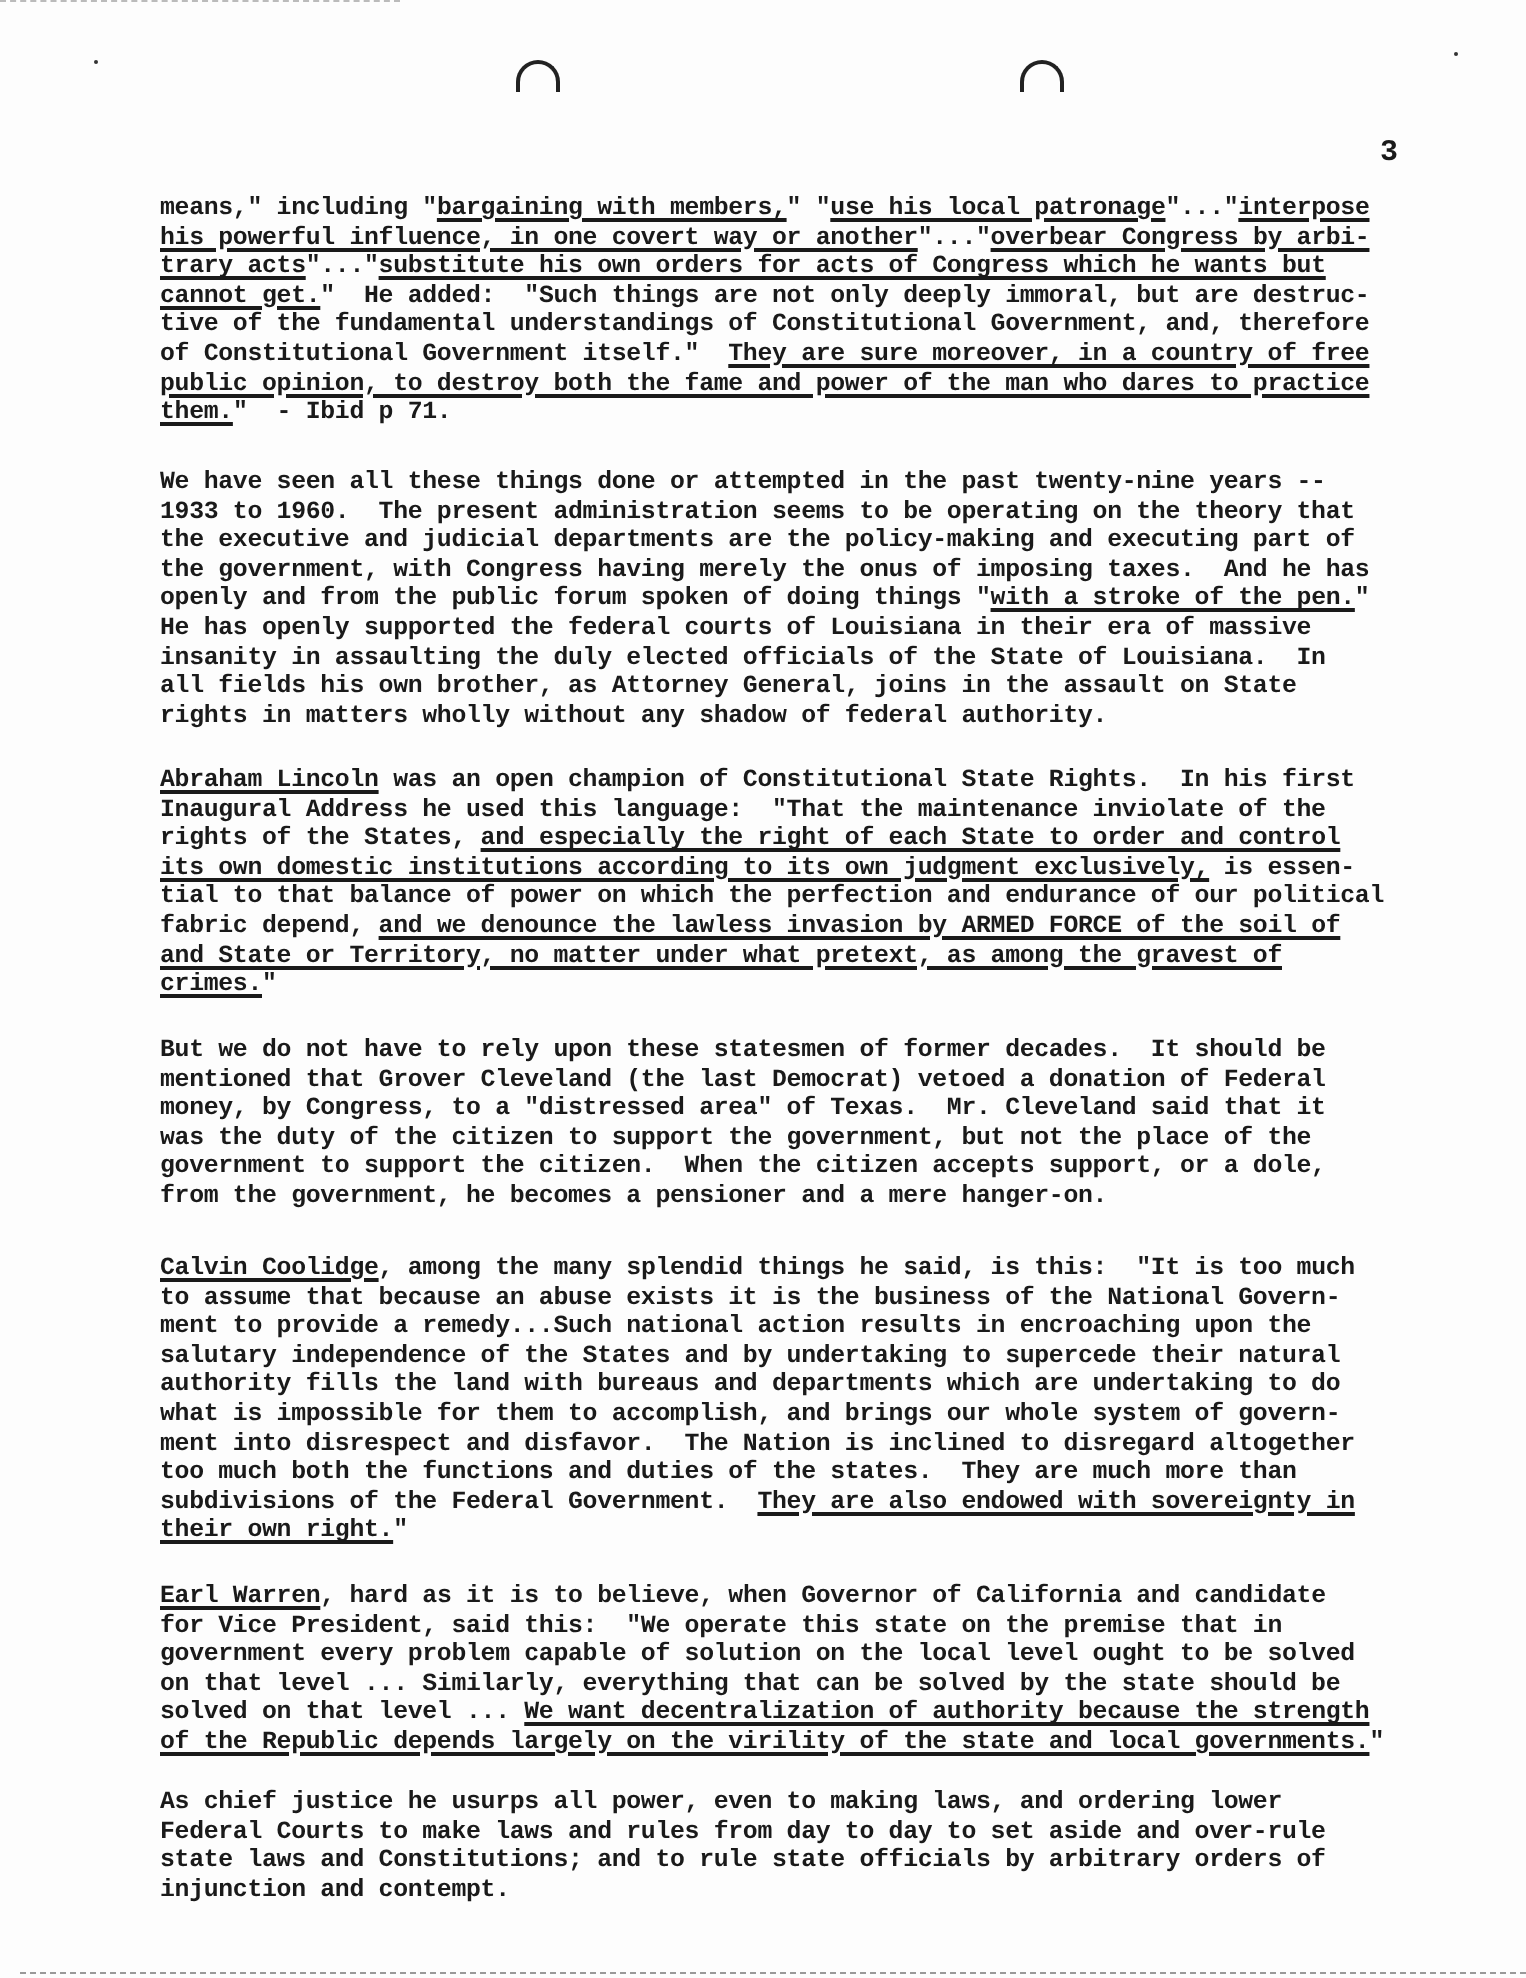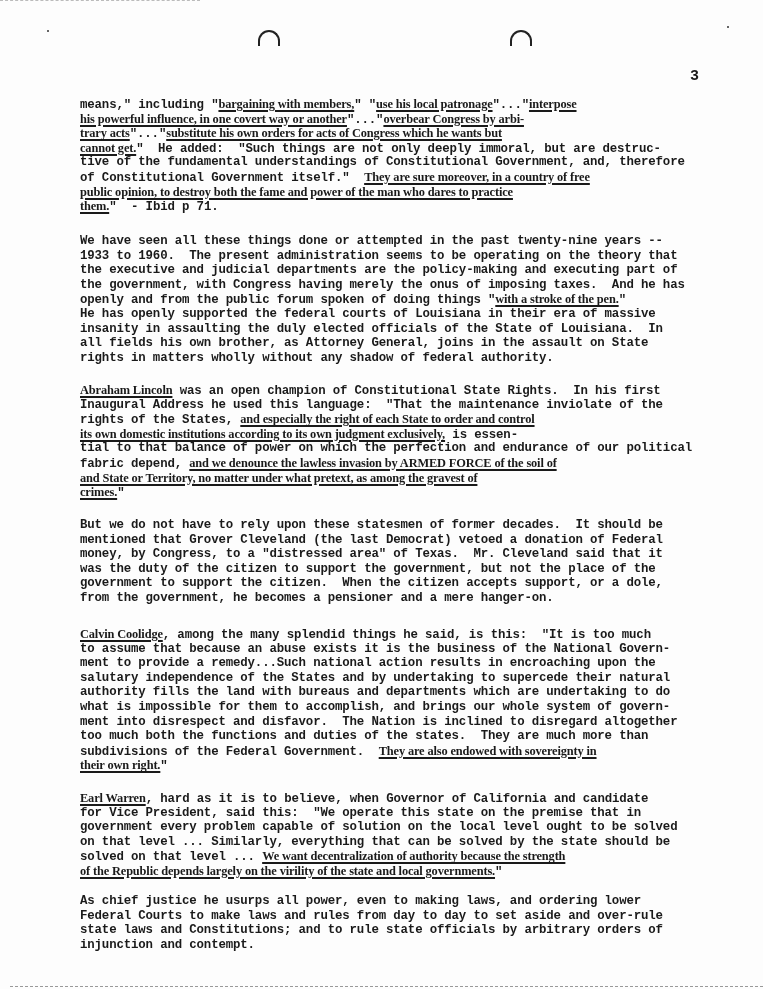--- a/index.html
+++ b/index.html
@@ -20,21 +20,21 @@
     .dot { position: absolute; width: 2px; height: 2px; background: #333; border-radius: 50%; }
     .page-number {
       position: absolute; left: 690px; top: 68px; font-size: 15px; font-weight: bold;
     }
     .para {
       position: absolute; left: 80px; width: 640px;
       font-size: 12.4px; line-height: 14.6px; font-weight: bold;
       letter-spacing: -0.15px; white-space: pre; margin: 0;
     }
     .line { display: block; height: 14.6px; }
-    .u { text-decoration: underline; text-decoration-thickness: 1.5px; text-underline-offset: 2px; font-family: Liberation Serif, serif; }
+    .u { text-decoration: underline; text-decoration-thickness: 1.5px; text-underline-offset: 2px; }
     .bottom-rule {
       position: absolute; left: 10px; right: 0; top: 986px; height: 0;
       border-top: 1px dashed #999;
     }
   </style>
 </head>
 <body>
 
 <div class="top-dash"></div>
 <div class="punch-mark" style="left:258px;"></div>

